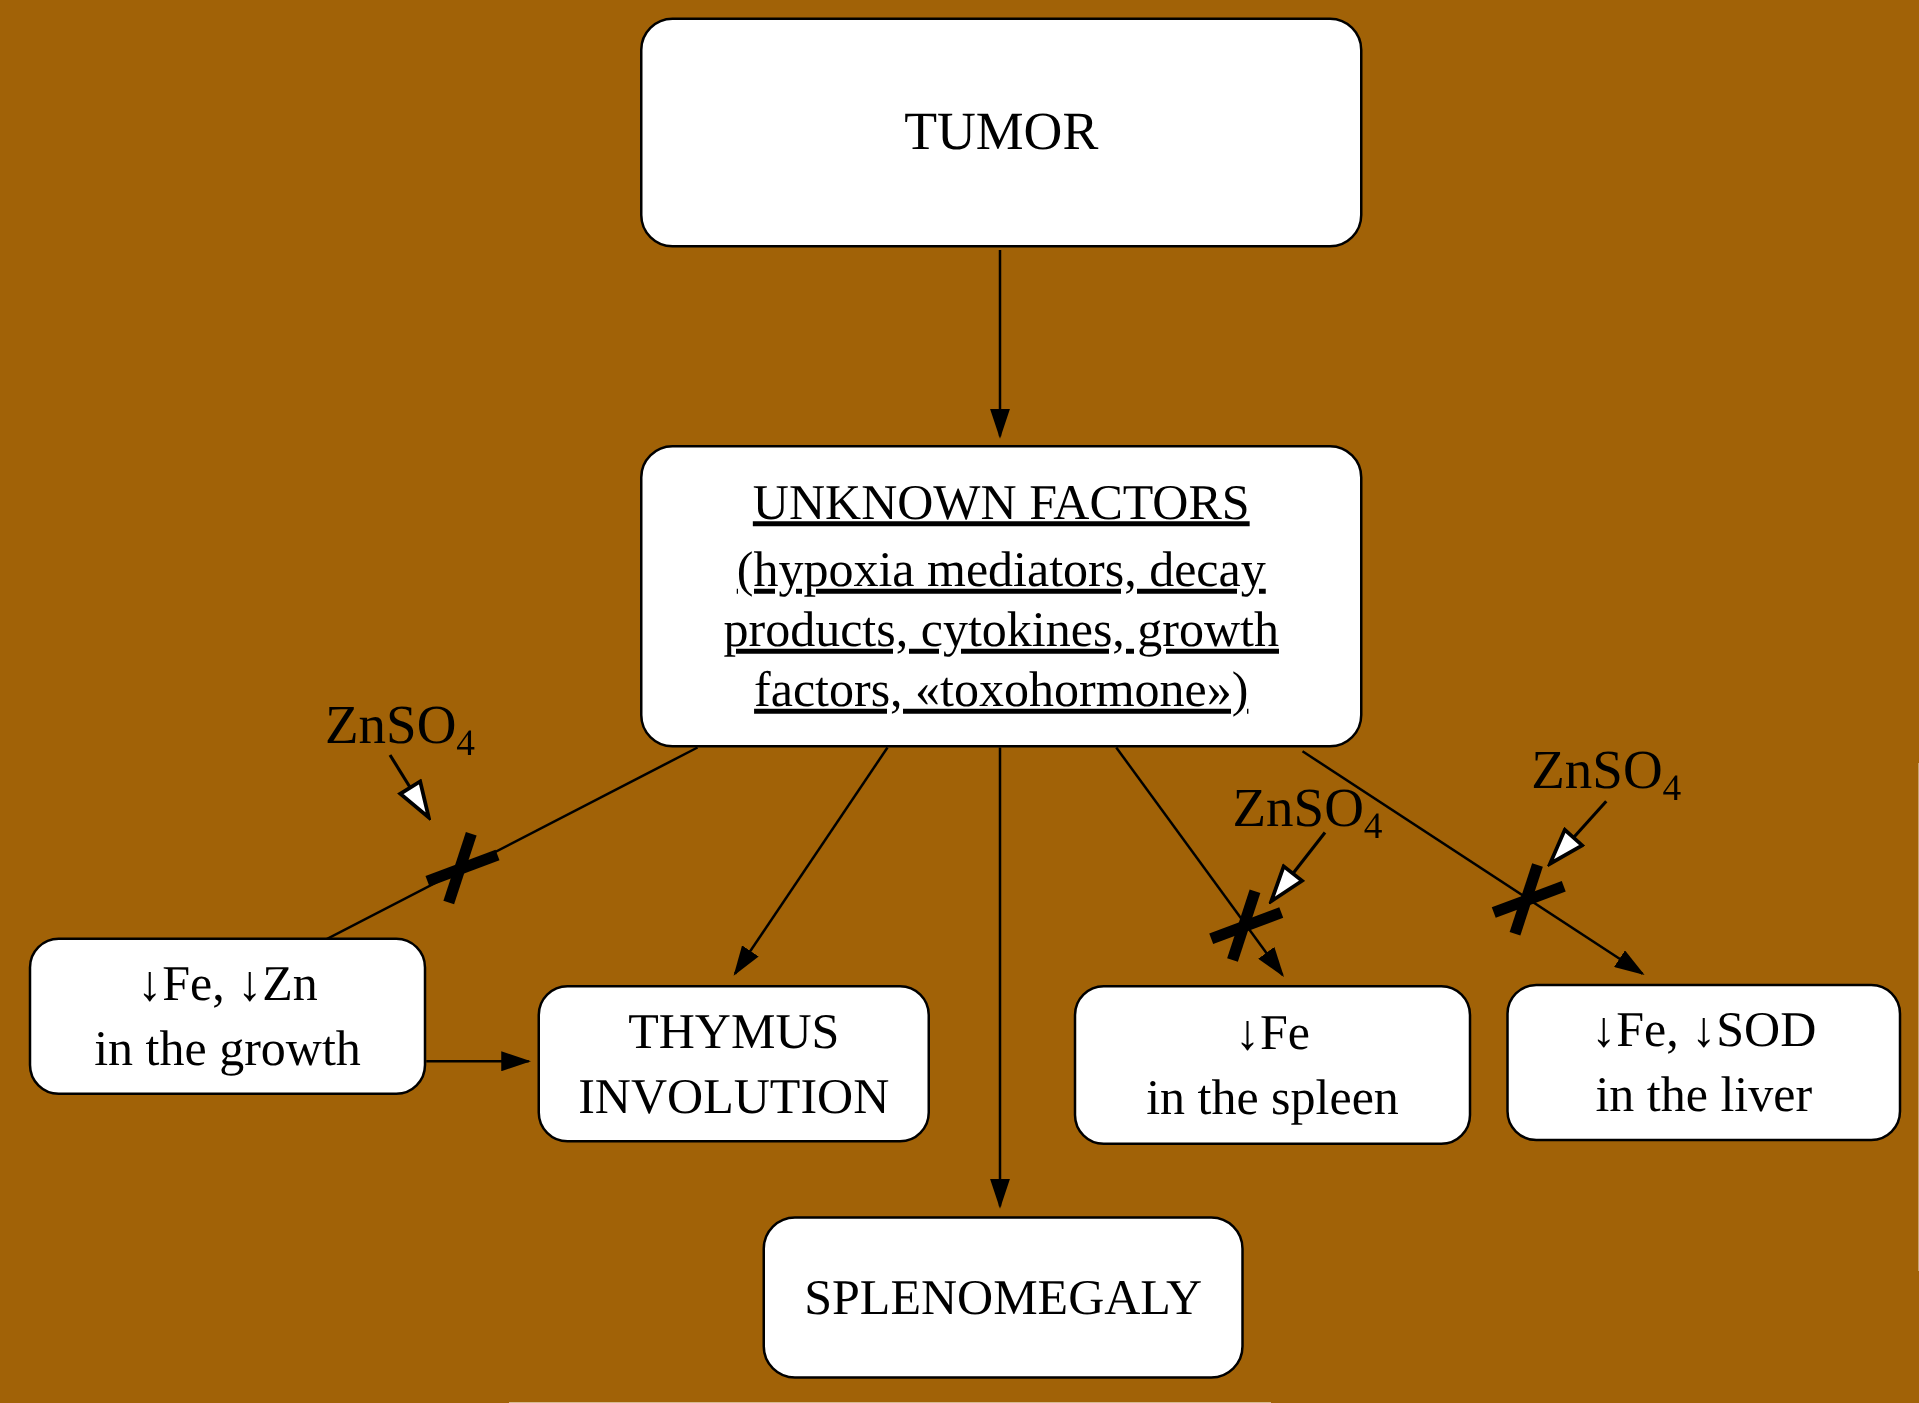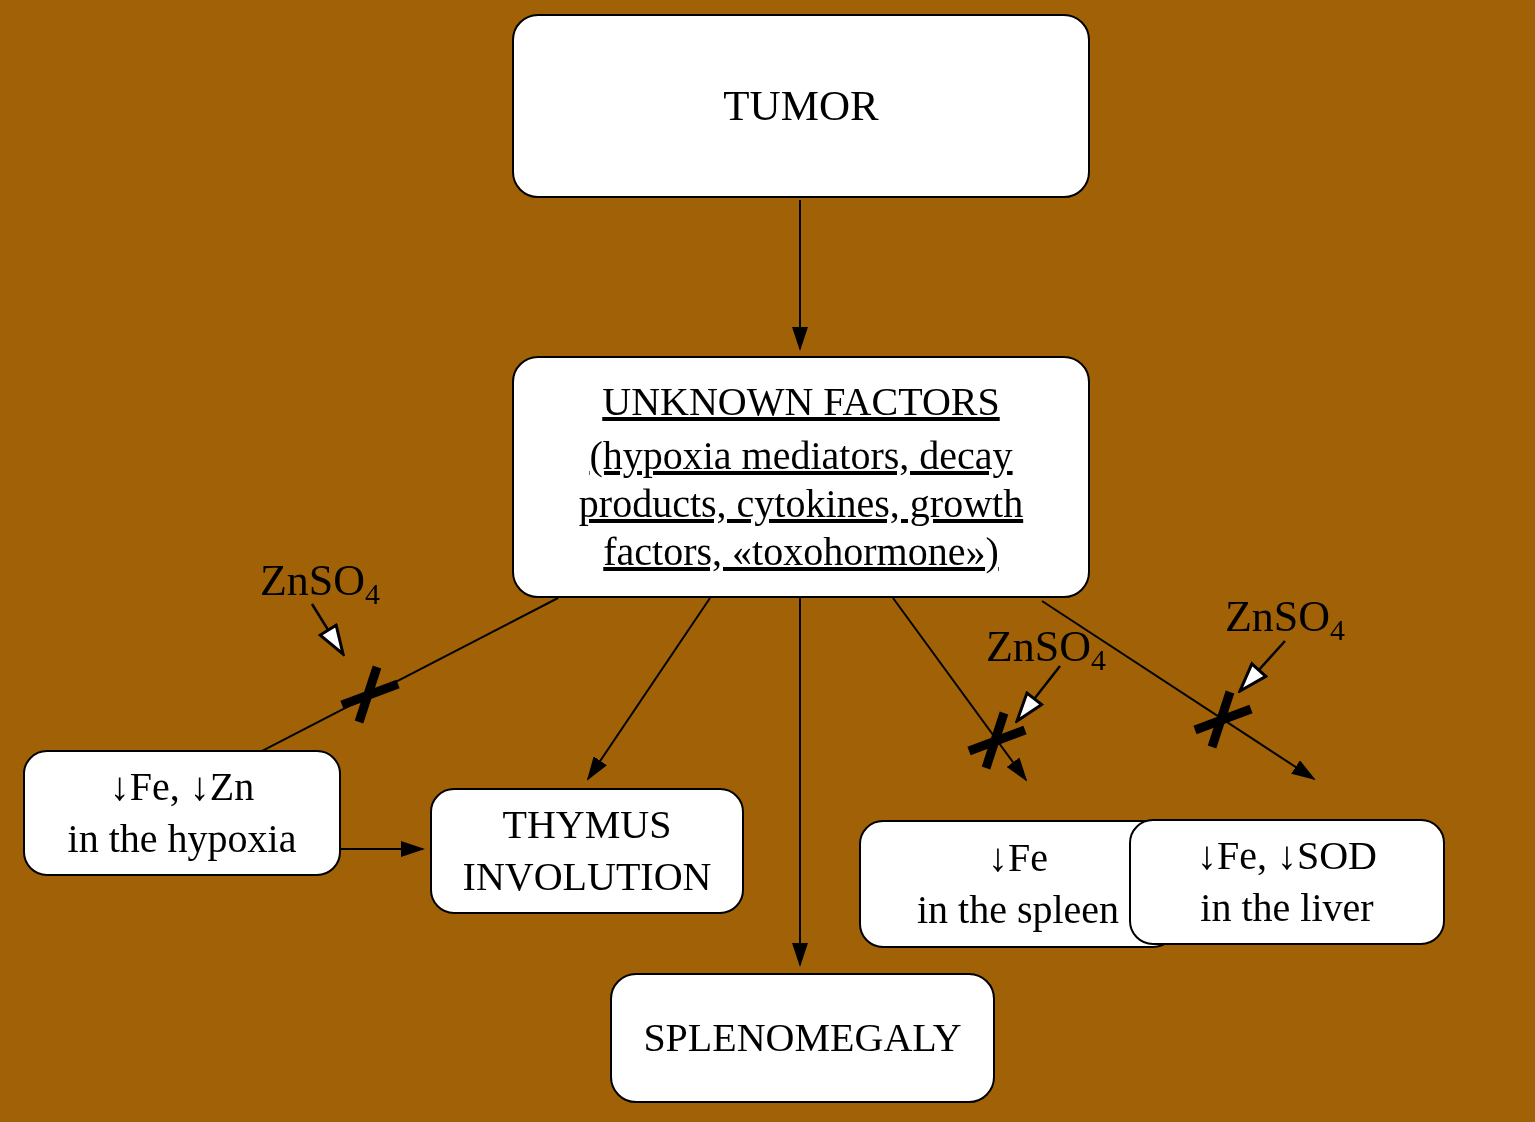--- a/index.html
+++ b/index.html
@@ -42,22 +42,22 @@
     left: 512px; top: 14px; width: 578px; height: 184px;
     font-size: 43px; border-radius: 26px;
   }
   .node--unknown {
     left: 512px; top: 356px; width: 578px; height: 242px;
     border-radius: 26px; line-height: 1.2; text-decoration: underline;
   }
   .node--unknown .uf-title { margin-bottom: 6px; }
   .node--thymus-minerals { left: 23px;   top: 750px; width: 318px; height: 126px; }
   .node--thymus-involution { left: 430px; top: 788px; width: 314px; height: 126px; }
-  .node--spleen { left: 859px;  top: 820px; width: 318px; height: 128px; text-align: right; }
-  .node--liver  { left: 1129px; top: 787px; width: 316px; height: 126px; margin-top: 32px; }
+  .node--spleen { left: 859px;  top: 788px; width: 318px; height: 128px; text-align: right; }
+  .node--liver  { left: 1205px; top: 787px; width: 316px; height: 126px; }
   .node--splenomegaly {
     left: 610px; top: 973px; width: 385px; height: 130px;
     border-radius: 26px;
   }
   .zn-label {
     position: absolute;
     transform: translate(-50%, -50%);
     font-size: 44px;
     white-space: nowrap;
     z-index: 3;
@@ -132,21 +132,21 @@
 
   <div class="node node--unknown">
     <div class="uf-title">UNKNOWN FACTORS</div>
     <div>(hypoxia mediators, decay</div>
     <div>products, cytokines, growth</div>
     <div>factors, «toxohormone»)</div>
   </div>
 
   <div class="node node--thymus-minerals">
     <div>↓Fe, ↓Zn</div>
-    <div>in the hypoxia</div>
+    <div>in the growth</div>
   </div>
 
   <div class="node node--thymus-involution">
     <div>THYMUS</div>
     <div>INVOLUTION</div>
   </div>
 
   <div class="node node--spleen">
     <div>↓Fe</div>
     <div>in the spleen</div>

